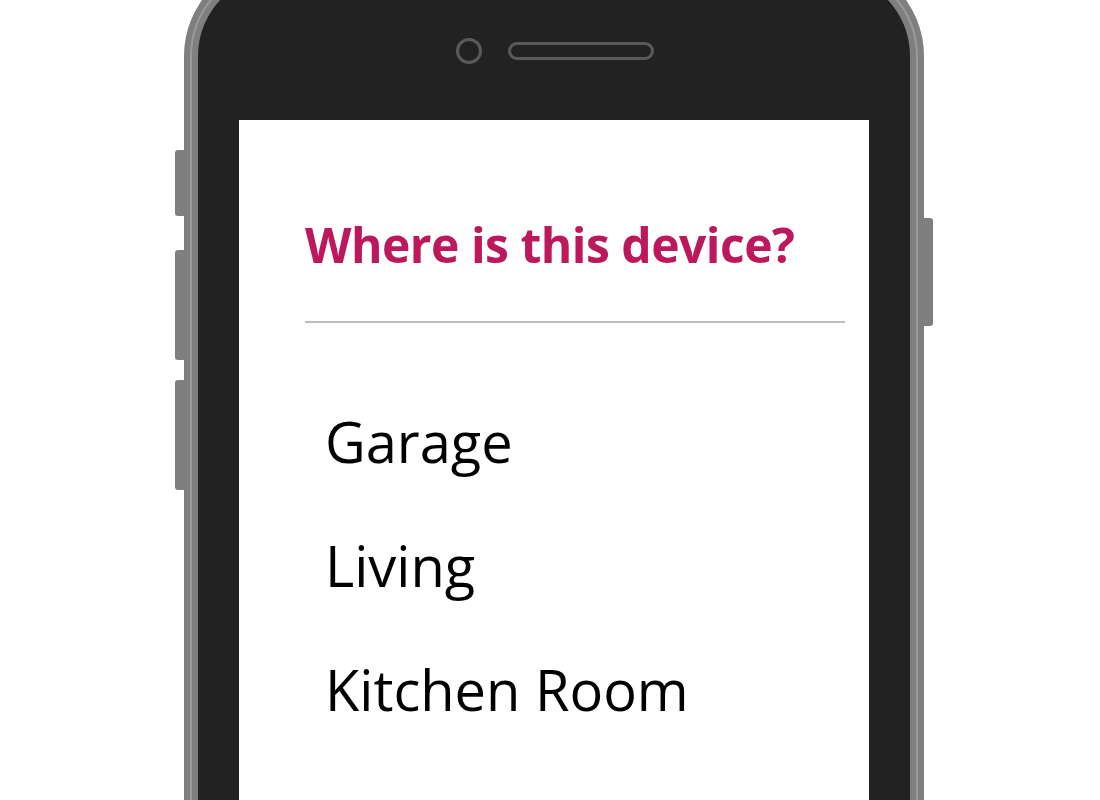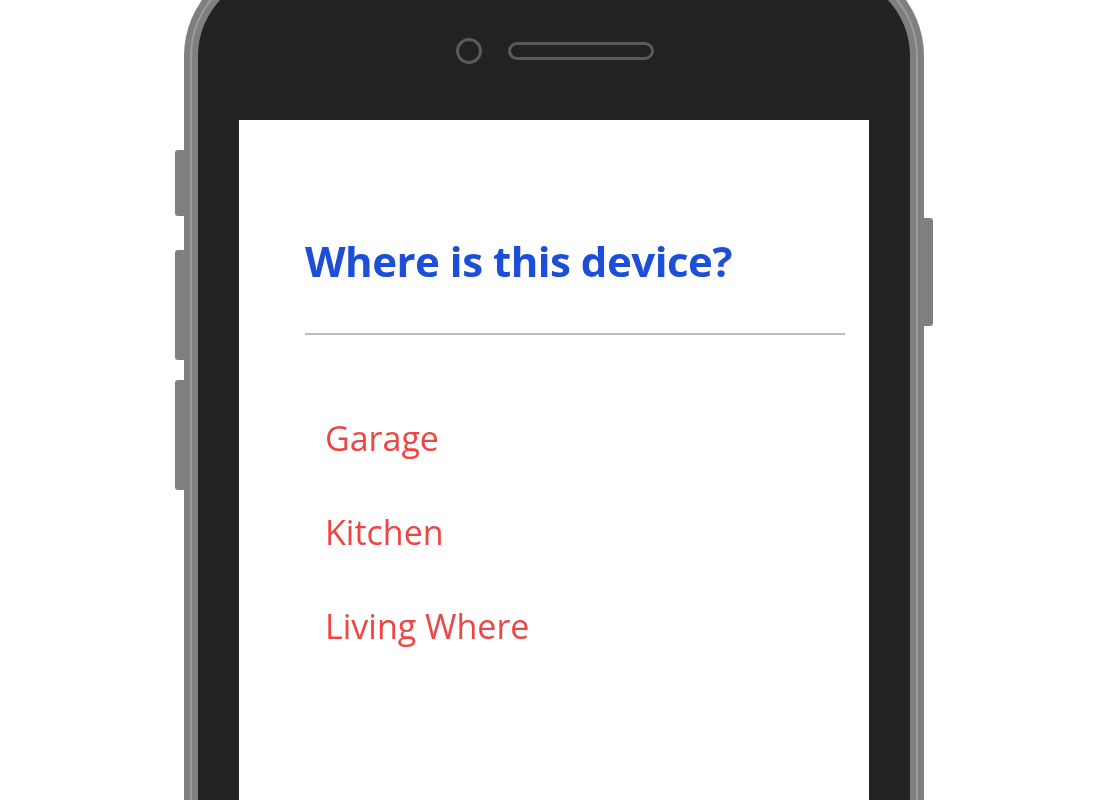--- a/index.html
+++ b/index.html
@@ -116,40 +116,39 @@
     top: 146px;
     height: 900px;
     background: #ffffff;
   }
 
   .content {
     padding: 92px 50px 0 66px;
   }
 
   .heading {
-    font-size: 42px;
+    font-size: 48px;
     font-weight: 700;
-    color: #1d4ed8;
+    color: #be185d;
     letter-spacing: -0.5px;
-    margin-top: 20px;
   }
 
   .rule {
     border: none;
     border-top: 2px solid #bdbdbd;
     margin-top: 44px;
     margin-bottom: 56px;
     width: 540px;
   }
 
   .options { list-style: none; }
   .option {
-    font-size: 34px;
+    font-size: 56px;
     font-weight: 400;
-    color: #ef4444;
+    color: #000000;
     padding: 24px 0 24px 20px;
     cursor: pointer;
   }
 </style>
 </head>
 <body>
 
 <div class="phone-shell">
   <div class="btn-left-1"></div>
   <div class="btn-left-2"></div>
@@ -164,22 +163,22 @@
 
     <div class="screen">
       <div class="content">
         <h1 class="heading">Where is this device?</h1>
         <hr class="rule">
         <ul class="options">
           <li class="option">
             <span>Garage</span>
           </li>
           <li class="option">
-            <span>Kitchen</span>
+            <span>Living</span>
           </li>
           <li class="option">
-            <span>Living Where</span>
+            <span>Kitchen Room</span>
           </li>
         </ul>
       </div>
     </div>
   </div>
 </div>
 
 </body></html>

